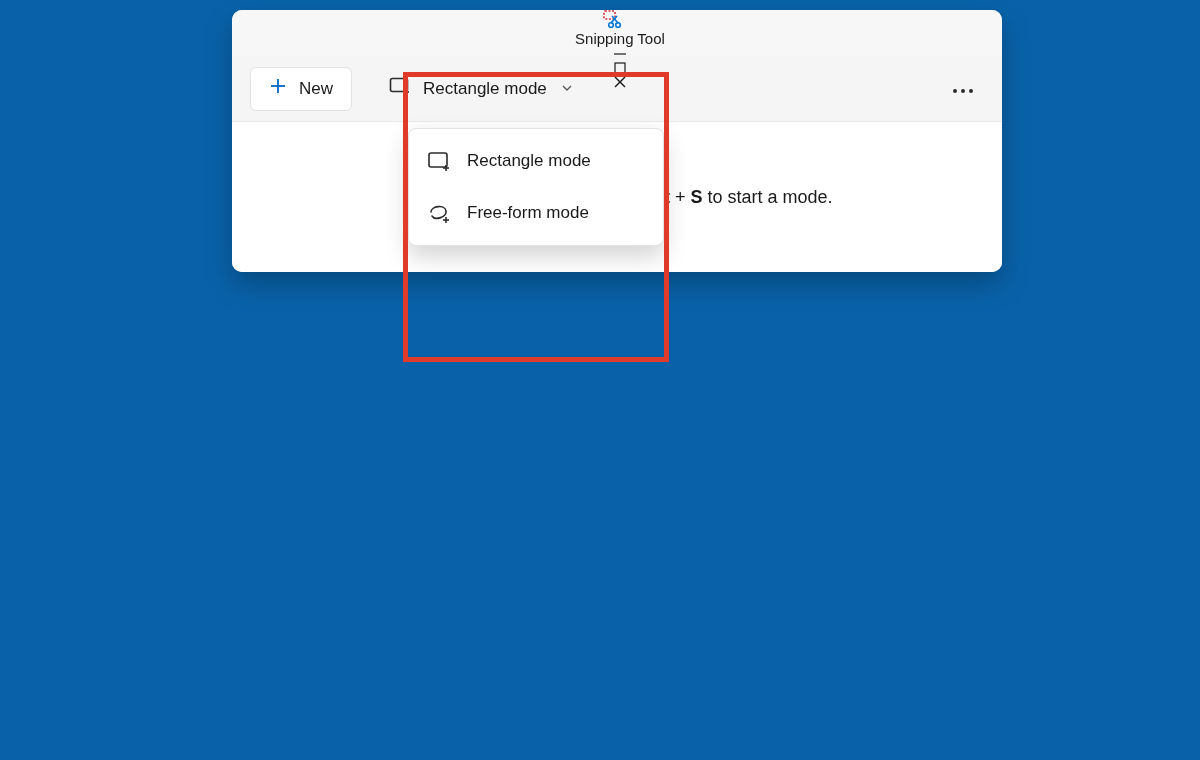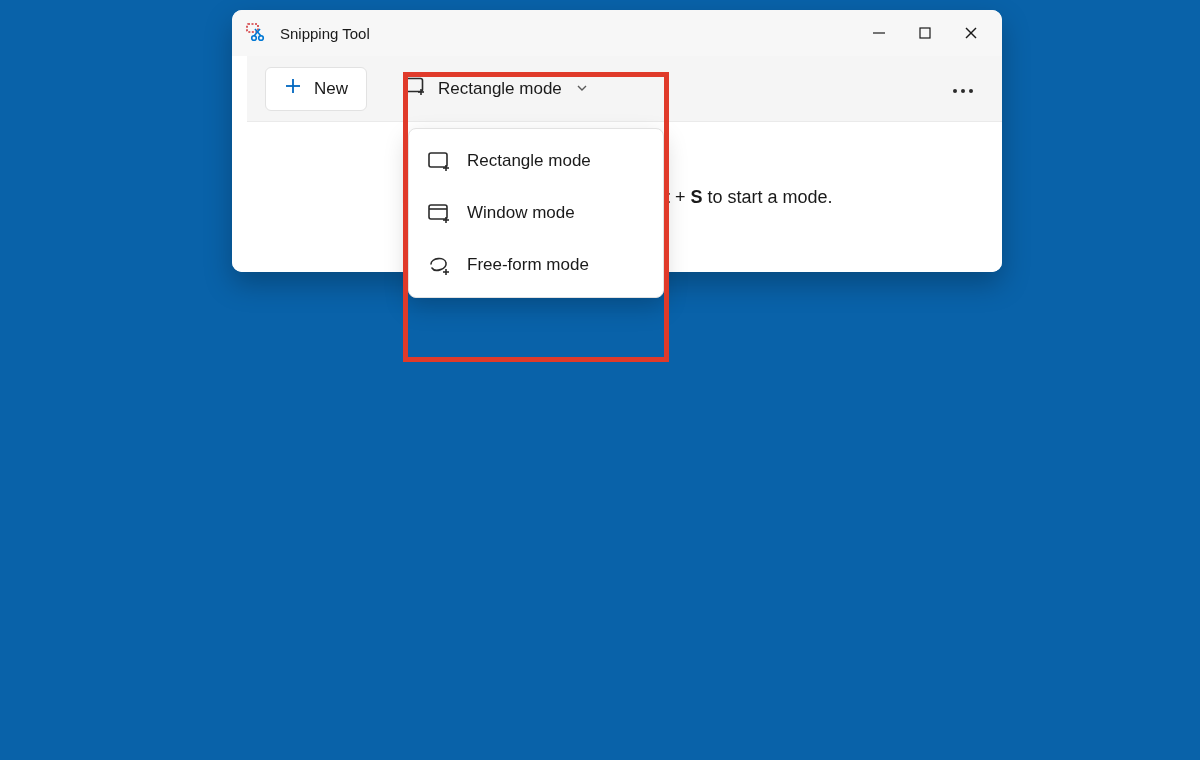--- a/index.html
+++ b/index.html
@@ -26,20 +26,21 @@
     overflow: visible;
   }
   .titlebar {
     height: 46px;
     display: flex;
     align-items: center;
     padding: 0 8px 0 14px;
     background: #f7f7f7;
     border-top-left-radius: 10px;
     border-top-right-radius: 10px;
+    flex-direction: column;
   }
   .titlebar .app-icon {
     width: 20px; height: 20px;
     margin-right: 14px;
     display: flex; align-items: center; justify-content: center;
   }
   .titlebar .title {
     font-size: 15px;
     color: #1a1a1a;
   }
@@ -51,21 +52,20 @@
   }
   .win-btn svg { display: block; }
   .toolbar {
     height: 66px;
     display: flex;
     align-items: center;
     padding: 0 18px;
     gap: 18px;
     background: #f5f5f5;
     border-bottom: 1px solid #eaeaea;
-    margin-left: 15px;
   }
   .btn {
     height: 44px;
     display: inline-flex;
     align-items: center;
     gap: 12px;
     padding: 0 18px;
     border-radius: 6px;
     background: #ffffff;
     border: 1px solid #e2e2e2;
@@ -233,31 +233,20 @@
       <span class="mi-icon">
         <svg width="24" height="22" viewBox="0 0 24 22">
           <rect x="2" y="3" width="18" height="14" rx="2" class="icon-stroke"></rect>
           <line x1="19" y1="15" x2="19" y2="21" stroke="#2b2b2b" stroke-width="1.6"></line>
           <line x1="16" y1="18" x2="22" y2="18" stroke="#2b2b2b" stroke-width="1.6"></line>
         </svg>
       </span>
       <span>Rectangle mode</span>
     </div>
 
-    <div class="mode-item">
-      <span class="mi-icon">
-        <svg width="24" height="22" viewBox="0 0 24 22">
-          <rect x="2" y="3" width="18" height="14" rx="2" class="icon-stroke"></rect>
-          <line x1="2" y1="7" x2="20" y2="7" stroke="#2b2b2b" stroke-width="1.6"></line>
-          <line x1="19" y1="15" x2="19" y2="21" stroke="#2b2b2b" stroke-width="1.6"></line>
-          <line x1="16" y1="18" x2="22" y2="18" stroke="#2b2b2b" stroke-width="1.6"></line>
-        </svg>
-      </span>
-      <span>Window mode</span>
-    </div>
 
 
     <div class="mode-item">
       <span class="mi-icon">
         <svg width="24" height="22" viewBox="0 0 24 22">
           <path d="M4 10 C4 4, 18 2, 19 9 C20 15, 8 19, 5 14" class="icon-stroke" stroke-linecap="round"></path>
           <line x1="19" y1="15" x2="19" y2="21" stroke="#2b2b2b" stroke-width="1.6"></line>
           <line x1="16" y1="18" x2="22" y2="18" stroke="#2b2b2b" stroke-width="1.6"></line>
         </svg>
       </span>

